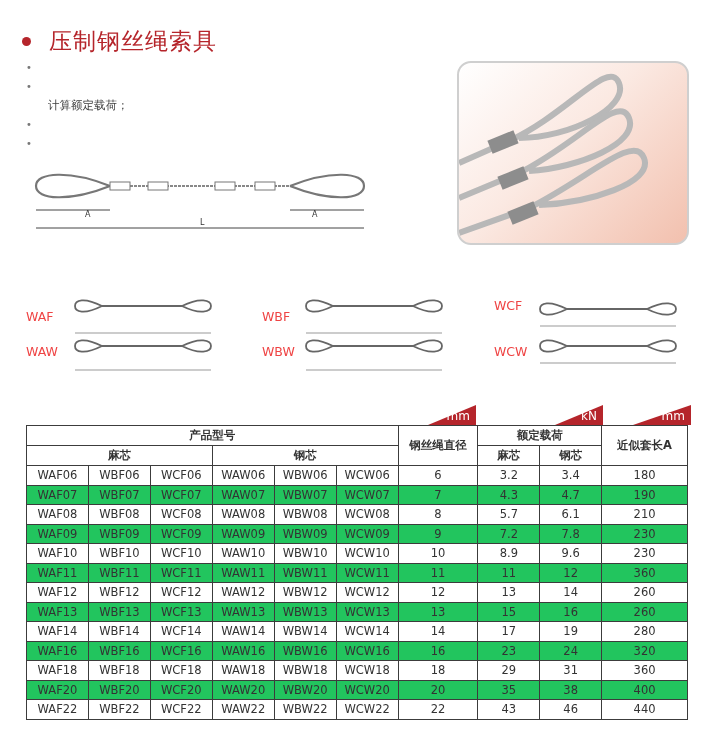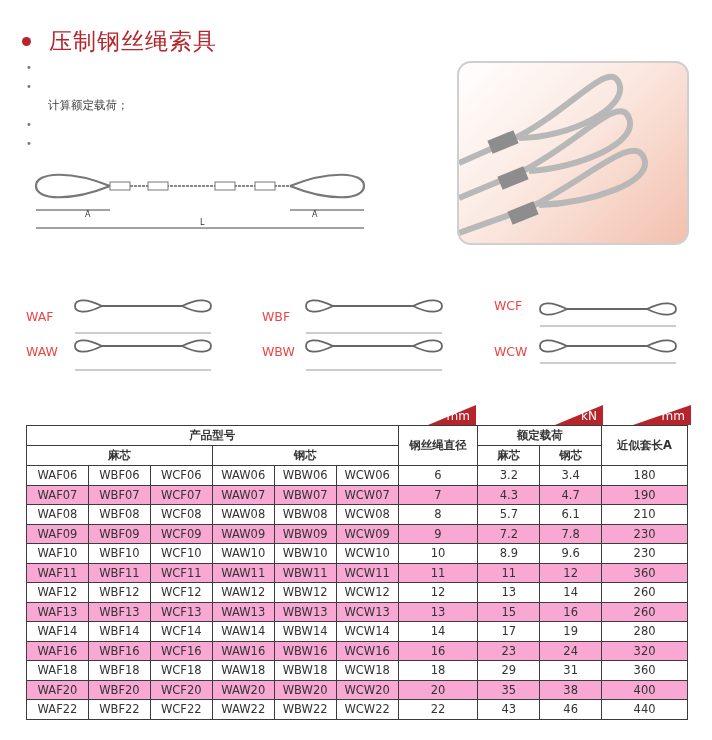--- a/index.html
+++ b/index.html
@@ -12,21 +12,21 @@
   .note { display:flex; }
   .note .b { width:22px; flex:none; color:#777; font-size:10px; }
   .photo { position:absolute; left:457px; top:61px; width:228px; height:180px; border:2px solid #cfcfcf;
            border-radius:14px; overflow:hidden;
            background:linear-gradient(135deg,#ffffff 0%,#fbe9e2 45%,#f2c0ae 100%); }
   .diagram-main { position:absolute; left:30px; top:170px; width:340px; height:70px; }
   .mini-label { position:absolute; font-size:12.5px; color:#ef4444; }
   table.spec { position:absolute; left:26px; top:425px; width:662px; border-collapse:collapse; font-size:11.5px; color:#333; }
   table.spec td, table.spec th { border:1px solid #3c3c3c; text-align:center; height:18.5px; padding:0; font-weight:normal; }
   table.spec th { font-weight:bold; height:19px; }
-  table.spec tr.odd td { background:#f9a8d4; }
+  table.spec tr.odd td { background:#22c55e; }
   table.spec tr.even td { background:#ffffff; }
   .tab { position:absolute; top:405px; height:20px; }
   .tab .u { position:absolute; right:6px; bottom:2px; font-size:12px; color:#fff; }
 </style>
 </head>
 <body>
 
 <div class="title">
   <span class="dot"></span>
   <span class="txt">压制钢丝绳索具</span>

